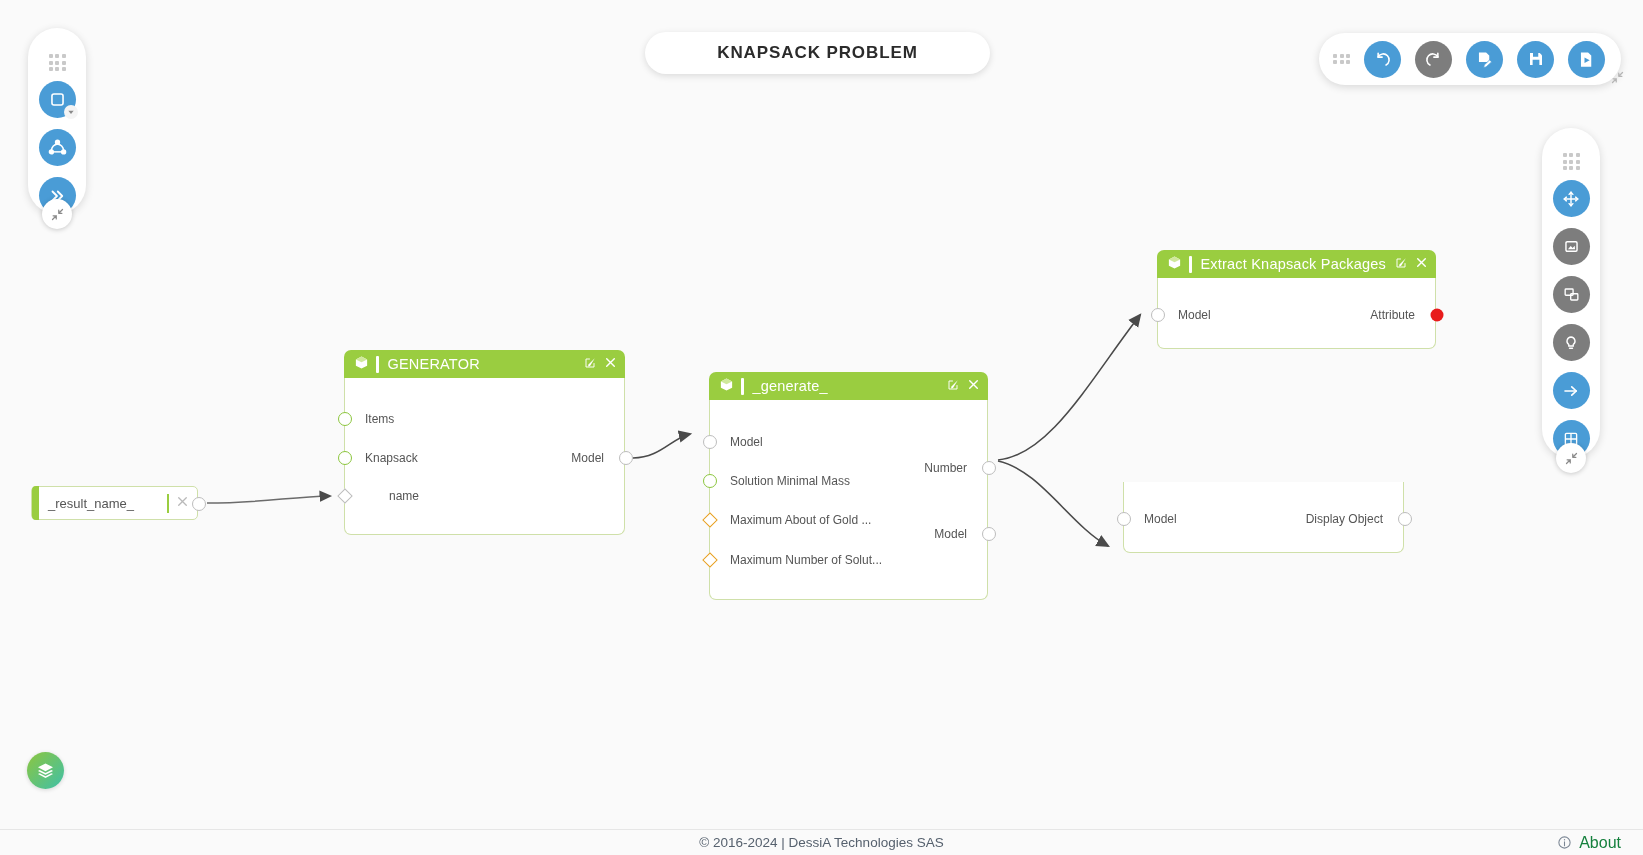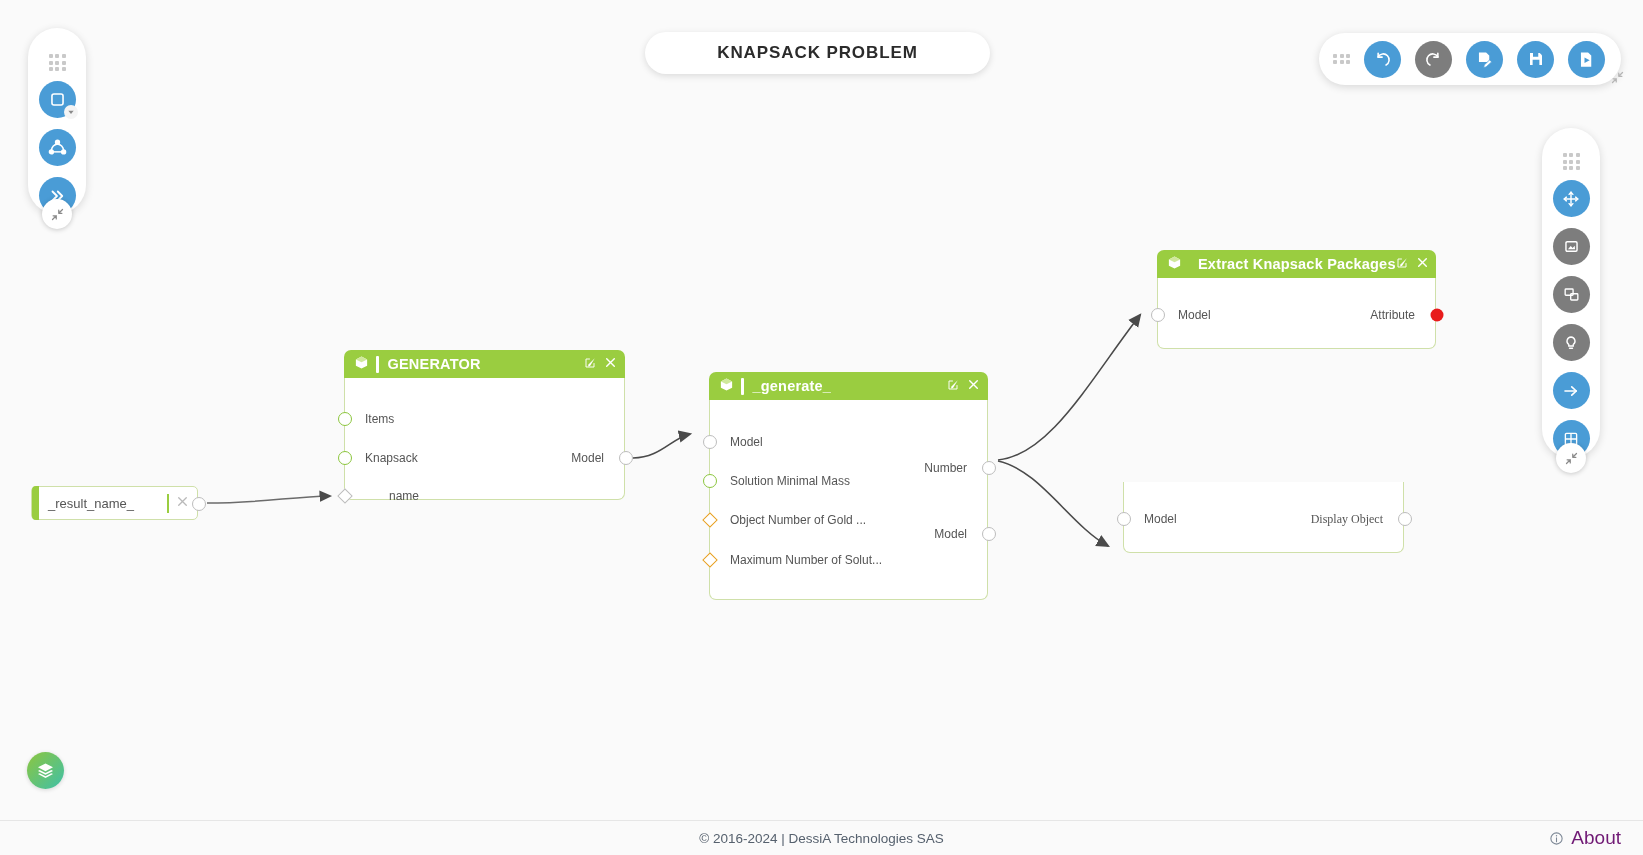--- a/index.html
+++ b/index.html
@@ -74,21 +74,20 @@
   #tb-right .grip { margin: 13px auto 10px; }
   #tb-right .circ { width: 37px; height: 37px; margin: 0 auto 11px; }
   #tb-right .collapse-btn { left: 14px; bottom: -15px; }
 
   
   .node { position: absolute; }
   .node-head {
     background: #9acd40; border-radius: 7px 7px 0 0;
     height: 28px; display: flex; align-items: center; padding: 0 8px 0 10px;
     position: relative;
-    font-weight: bold;
   }
   .node-head .cube { margin-right: 7px; }
   .node-head .divider { width: 2.5px; height: 17px; background: #ffffff; margin-right: 9px; border-radius: 1px; }
   .node-title { color: #ffffff; font-size: 14.5px; letter-spacing: .2px; white-space: nowrap; }
   .node-head-actions { margin-left: auto; display: flex; align-items: center; gap: 8px; }
   .node-body {
     background: #ffffff;
     border: 1px solid #cfe0a9;
     border-top: none;
     border-radius: 0 0 7px 7px;
@@ -117,28 +116,28 @@
     background: #ffffff; border: 1px solid #cfe0a9; border-radius: 5px;
     display: flex; align-items: center;
   }
   #result-widget .lbar { width: 7px; height: 34px; background: #9acd40; border-radius: 4px 0 0 4px; margin-right: 9px; }
   #result-widget .rtext { font-size: 13px; color: #555; flex: 1; }
   #result-widget .vdiv { width: 2.5px; height: 19px; background: #9acd40; margin-right: 7px; }
   #result-widget .xmark { margin-right: 8px; }
 
   
   .footer {
-    position: absolute; left: 0; bottom: 0; width: 1643px; height: 35px;
+    position: absolute; left: 0; bottom: 0; width: 1643px; height: 26px;
     background: #fafafa; border-top: 1px solid #e6e6e6;
     display: flex; align-items: center; justify-content: center;
   }
   .footer .copy { font-size: 13.5px; color: #56616e; }
   .footer .about {
     position: absolute; right: 22px; display: flex; align-items: center; gap: 7px;
-    font-size: 19px; color: #701a75; cursor: pointer;
+    font-size: 16px; color: #15803d; cursor: pointer;
   }
 
   
   #layers-fab {
     position: absolute; left: 27px; top: 752px; width: 37px; height: 37px;
     border-radius: 50%;
     background: linear-gradient(135deg, #8dc63f 0%, #3fc0a8 100%);
     display: flex; align-items: center; justify-content: center; cursor: pointer;
     box-shadow: 0 1px 4px rgba(0,0,0,.15);
   }
@@ -349,21 +348,21 @@
             <span class="node-head-actions">
               <span><svg width="12" height="12" viewBox="0 0 24 24" fill="none" stroke="#fff" stroke-width="1.9" stroke-linecap="round" stroke-linejoin="round">
                   <path d="M20,13 L20,20 L4,20 L4,4 L11,4"></path>
                   <path d="M21.5,2.5 L9,15 L8,19 L12,18 Z" fill="#fff" stroke="none"></path>
                 </svg></span>
               <span><svg width="13" height="13" viewBox="0 0 24 24" fill="none" stroke="#fff" stroke-width="2.6" stroke-linecap="round">
                   <path d="M5,5 L19,19 M19,5 L5,19"></path>
                 </svg></span>
             </span>
           </div>
-          <div class="node-body" style="height: 122px;">
+          <div class="node-body" style="height: 157px;">
             <span class="port-label port-in-label" style="top: 41px;">Items</span>
             <span class="pt pt-circle pt-green" style="left: 0px; top: 41px;"></span>
             <span class="port-label port-in-label" style="top: 80px;">Knapsack</span>
             <span class="pt pt-circle pt-green" style="left: 0px; top: 80px;"></span>
             <span class="port-label port-in-label" style="top: 118px; margin-left: 24px;">name</span>
             <span class="pt pt-diamond-gray" style="left: 0px; top: 118px;"></span>
             <span class="port-label port-out-label" style="top: 80px;">Model</span>
             <span class="pt pt-circle pt-gray" style="left: 281px; top: 80px;"></span>
           </div>
         </div>
@@ -383,21 +382,21 @@
               <span><svg width="13" height="13" viewBox="0 0 24 24" fill="none" stroke="#fff" stroke-width="2.6" stroke-linecap="round">
                   <path d="M5,5 L19,19 M19,5 L5,19"></path>
                 </svg></span>
             </span>
           </div>
           <div class="node-body" style="height: 200px;">
             <span class="port-label port-in-label" style="top: 42px;">Model</span>
             <span class="pt pt-circle pt-gray" style="left: 0px; top: 42px;"></span>
             <span class="port-label port-in-label" style="top: 81px;">Solution Minimal Mass</span>
             <span class="pt pt-circle pt-green" style="left: 0px; top: 81px;"></span>
-            <span class="port-label port-in-label" style="top: 120px;">Object Number of Gold ...</span>
+            <span class="port-label port-in-label" style="top: 120px;">Maximum About of Gold ...</span>
             <span class="pt pt-diamond-orange" style="left: 0px; top: 120px;"></span>
             <span class="port-label port-in-label" style="top: 160px;">Maximum Number of Solut...</span>
             <span class="pt pt-diamond-orange" style="left: 0px; top: 160px;"></span>
             <span class="port-label port-out-label" style="top: 68px;">Number</span>
             <span class="pt pt-circle pt-gray" style="left: 279px; top: 68px;"></span>
             <span class="port-label port-out-label" style="top: 134px;">Model</span>
             <span class="pt pt-circle pt-gray" style="left: 279px; top: 134px;"></span>
           </div>
         </div>
         <div class="node" style="left: 1157px; top: 250px; width: 279px;">
@@ -422,21 +421,21 @@
             <span class="port-label port-in-label" style="top: 37px;">Model</span>
             <span class="pt pt-circle pt-gray" style="left: 0px; top: 37px;"></span>
             <span class="port-label port-out-label" style="top: 37px;">Attribute</span>
             <span class="pt pt-dot-red" style="left: 279px; top: 37px;"></span>
           </div>
         </div>
         <div class="node" style="left: 1123px; top: 482px; width: 281px;">
           <div class="node-body" style="height: 71px;">
             <span class="port-label port-in-label" style="top: 37px;">Model</span>
             <span class="pt pt-circle pt-gray" style="left: 0px; top: 37px;"></span>
-            <span class="port-label port-out-label" style="top: 37px; font-family: Liberation Serif, serif;">Display Object</span>
+            <span class="port-label port-out-label" style="top: 37px;">Display Object</span>
             <span class="pt pt-circle pt-gray" style="left: 281px; top: 37px;"></span>
           </div>
         </div>
       </div>
 
     <div id="layers-fab">
       <svg width="19" height="19" viewBox="0 0 24 24" fill="#fff">
         <path d="M12,3 L21.5,8 L12,13 L2.5,8 Z"></path>
         <path d="M4.6,11.4 L2.5,12.5 L12,17.5 L21.5,12.5 L19.4,11.4 L12,15.3 Z"></path>
         <path d="M4.6,15.4 L2.5,16.5 L12,21.5 L21.5,16.5 L19.4,15.4 L12,19.3 Z"></path>

